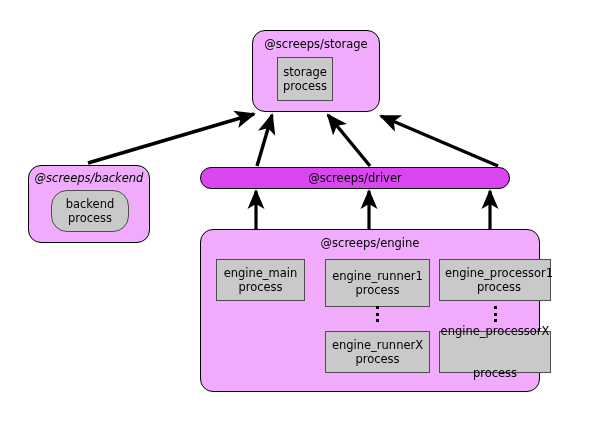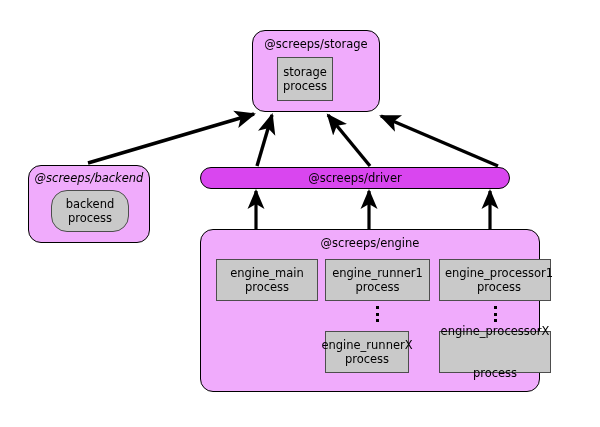--- a/index.html
+++ b/index.html
@@ -139,47 +139,47 @@
     </div>
   </div>
 
   <div class="pill" style="left:200px; top:167px; width:310px; height:22px;">
     <span>@screeps/driver</span>
   </div>
 
   <div class="pkg" style="left:200px; top:229px; width:340px; height:163px;">
     <div class="pkg-label" style="top:7px;">@screeps/engine</div>
 
-    <div class="proc" style="left:15px; top:29px; width:102px; height:42px;">
+    <div class="proc" style="left:15px; top:29px; width:89px; height:42px;">
       <span>engine_main</span>
       <span>process</span>
     </div>
 
-    <div class="proc" style="left:124px; top:29px; width:105px; height:42px;">
+    <div class="proc" style="left:124px; top:29px; width:105px; height:48px;">
       <span>engine_runner1</span>
       <span>process</span>
     </div>
 
     <div class="proc" style="left:238px; top:29px; width:112px; height:42px;padding-left:8px;">
       <span>engine_processor1</span>
       <span>process</span>
     </div>
 
     <div class="vdots" style="left:171px; top:76px;">
       <i></i>
         <i></i>
         <i></i>
     </div>
     <div class="vdots" style="left:289px; top:76px;">
       <i></i>
         <i></i>
         <i></i>
     </div>
 
-    <div class="proc" style="left:124px; top:101px; width:84px; height:42px;">
+    <div class="proc" style="left:124px; top:101px; width:105px; height:42px;">
       <span>engine_runnerX</span>
       <span>process</span>
     </div>
 
     <div class="proc" style="left:238px; top:101px; width:112px; height:42px;gap:28px;">
       <span>engine_processorX</span>
       <span>process</span>
     </div>
   </div>
 

